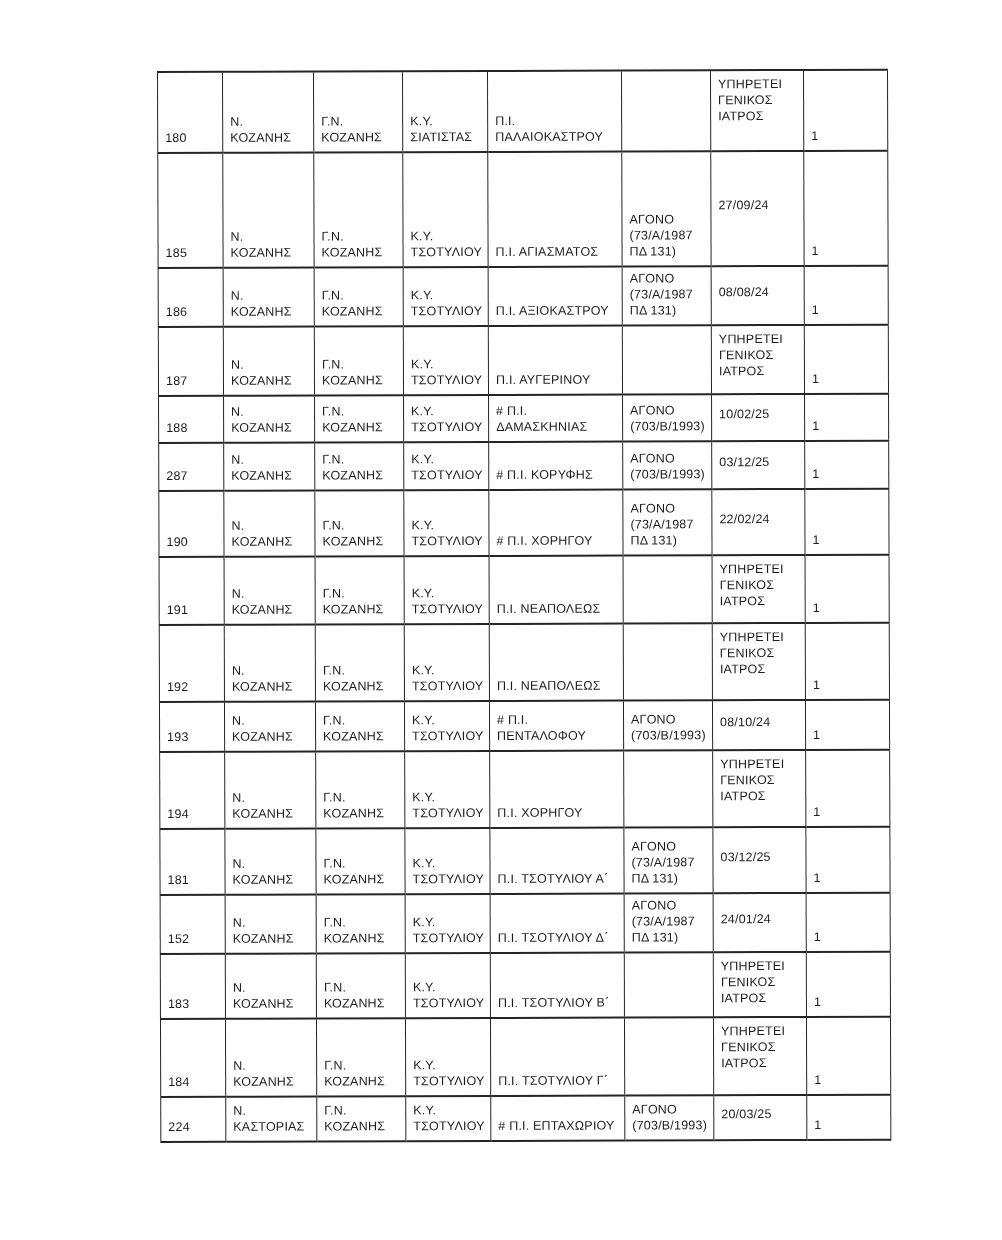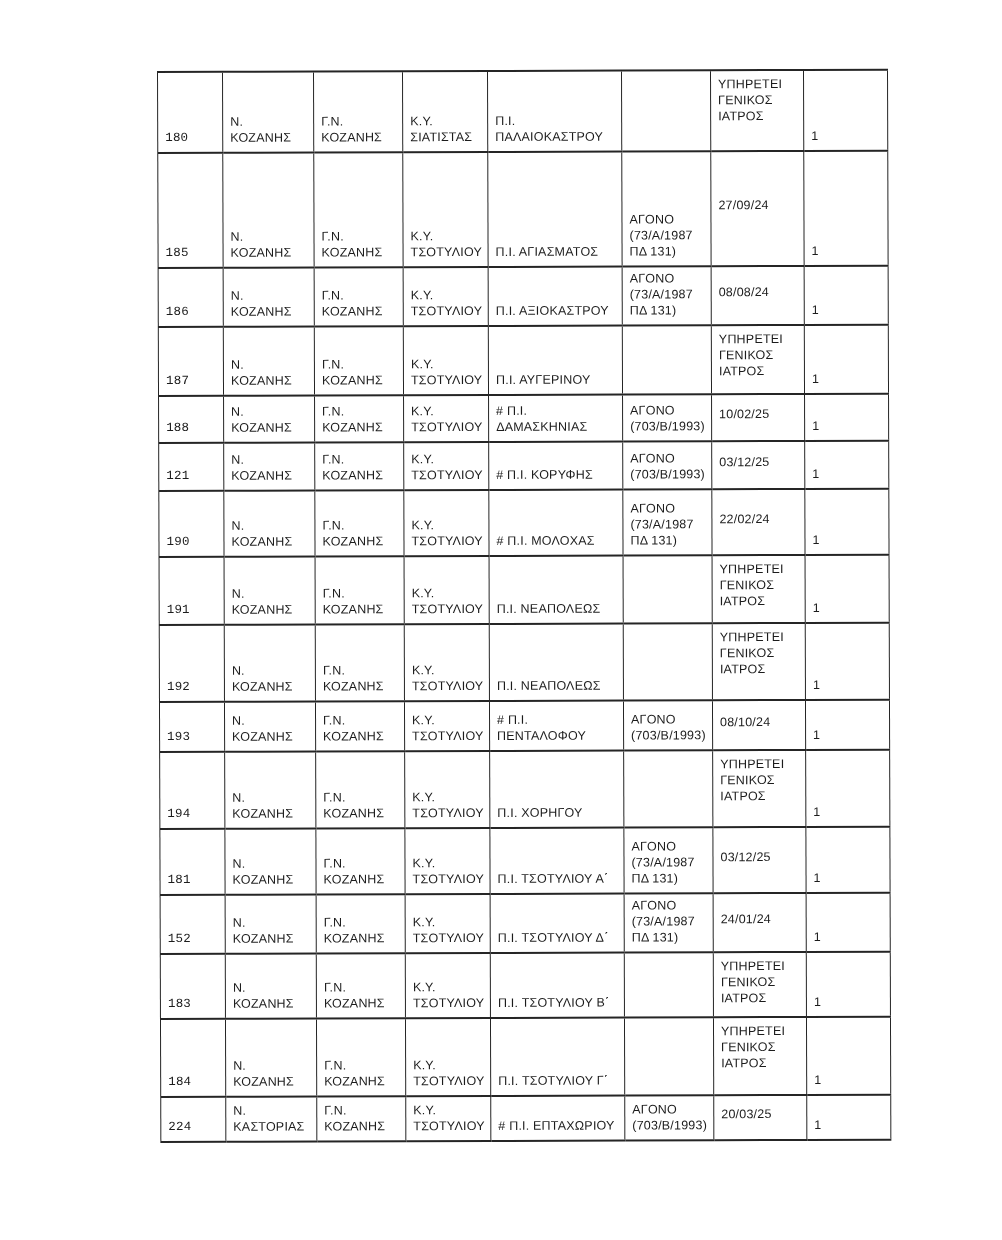--- a/index.html
+++ b/index.html
@@ -66,21 +66,21 @@
   tr:nth-child(9)  { height: 77px; }
   tr:nth-child(10) { height: 50px; }
   tr:nth-child(11) { height: 77px; }
   tr:nth-child(12) { height: 66px; }
   tr:nth-child(13) { height: 55px; }
   tr:nth-child(14) { height: 65px; }
   tr:nth-child(15) { height: 78px; }
   tr:nth-child(16) { height: 45px; }
 
   
-  td.col-index  { vertical-align: bottom; padding-bottom: 21px; padding-left: 10px; font-family: Liberation Mono, monospace; }
+  td.col-index  { vertical-align: bottom; padding-bottom: 21px; padding-left: 10px; }
   td.col-vacancy { vertical-align: bottom; padding-bottom: 4px; padding-left: 6px; }
   td.col-status.status-serves { vertical-align: top; padding-top: 5px; margin-top: 12px; }
   td.col-status.status-date   { vertical-align: middle; padding-bottom: 10px; margin-left: 9px; }
   td.col-count  { vertical-align: bottom; padding-bottom: 12px; padding-left: 12px; }
 </style>
 </head>
 <body>
 
 <div class="page">
   <table class="doc-table">
@@ -165,42 +165,42 @@
           <td class="col-health-center">Κ.Υ.
 ΤΣΟΤΥΛΙΟΥ</td>
           <td class="col-clinic"># Π.Ι.
 ΔΑΜΑΣΚΗΝΙΑΣ</td>
           <td class="col-vacancy">ΑΓΟΝΟ
 (703/Β/1993)</td>
           <td class="col-status status-date">10/02/25</td>
           <td class="col-count">1</td>
         </tr>
         <tr>
-          <td class="col-index">121</td>
+          <td class="col-index">287</td>
           <td class="col-prefecture">Ν.
 ΚΟΖΑΝΗΣ</td>
           <td class="col-hospital">Γ.Ν.
 ΚΟΖΑΝΗΣ</td>
           <td class="col-health-center">Κ.Υ.
 ΤΣΟΤΥΛΙΟΥ</td>
           <td class="col-clinic"># Π.Ι. ΚΟΡΥΦΗΣ</td>
           <td class="col-vacancy">ΑΓΟΝΟ
 (703/Β/1993)</td>
           <td class="col-status status-date">03/12/25</td>
           <td class="col-count">1</td>
         </tr>
         <tr>
           <td class="col-index">190</td>
           <td class="col-prefecture">Ν.
 ΚΟΖΑΝΗΣ</td>
           <td class="col-hospital">Γ.Ν.
 ΚΟΖΑΝΗΣ</td>
           <td class="col-health-center">Κ.Υ.
 ΤΣΟΤΥΛΙΟΥ</td>
-          <td class="col-clinic"># Π.Ι. ΜΟΛΟΧΑΣ</td>
+          <td class="col-clinic"># Π.Ι. ΧΟΡΗΓΟΥ</td>
           <td class="col-vacancy">ΑΓΟΝΟ
 (73/Α/1987
 ΠΔ 131)</td>
           <td class="col-status status-date">22/02/24</td>
           <td class="col-count">1</td>
         </tr>
         <tr>
           <td class="col-index">191</td>
           <td class="col-prefecture">Ν.
 ΚΟΖΑΝΗΣ</td>

